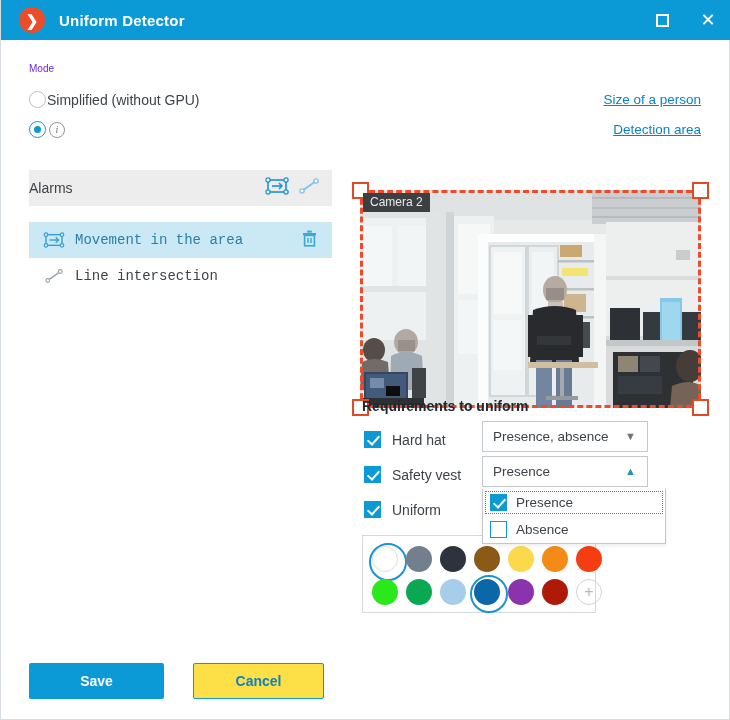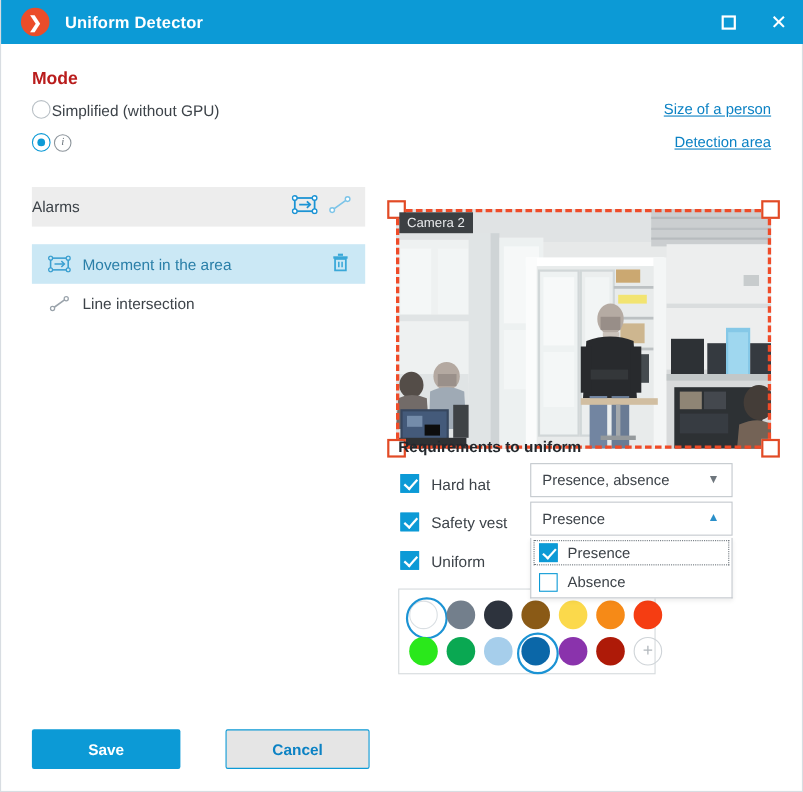--- a/index.html
+++ b/index.html
@@ -45,21 +45,21 @@
     width: 46px; height: 40px;
     display: flex; align-items: center; justify-content: center;
     color: #ffffff; cursor: default;
   }
   .maxbox { width: 13px; height: 13px; border: 2px solid #ffffff; }
   .closex { font-size: 18px; line-height: 1; font-weight: 400; }
 
   
   .mode-title {
     position: absolute; left: 28px; top: 63px;
-    font-size: 16px; font-weight: bold; color: #b91c1c;
+    font-size: 10px; font-weight: normal; color: #6d28d9;
   }
   .radio-row {
     position: absolute; left: 28px;
     display: flex; align-items: center; gap: 1px;
     font-size: 14px; color: #3d4349;
   }
   .radio-row.r1 { top: 91px; }
   .radio-row.r2 { top: 121px; }
   .radio {
     width: 17px; height: 17px; border-radius: 50%;
@@ -102,21 +102,21 @@
   }
   .head-ic { margin-left: auto; display: flex; align-items: center; gap: 9px; margin-right: 12px; }
 
   .alarm-item {
     position: absolute; left: 28px; width: 303px; height: 36px;
     display: flex; align-items: center; font-size: 14px;
   }
   .alarm-item.sel { top: 222px; background: #cbe8f5; color: #2a7fa8; }
   .alarm-item.nosel { top: 258px; background: transparent; color: #3d4349; }
   .alarm-item .ic { margin-left: 14px; display: flex; align-items: center; }
-  .alarm-item .txt { margin-left: 10px; }
+  .alarm-item .txt { margin-left: 10px; font-family: Liberation Mono, monospace; }
   .trash { margin-left: auto; margin-right: 14px; cursor: pointer; }
 
   
   .cam-wrap {
     position: absolute; left: 359px; top: 163px;
     width: 341px; height: 218px;
     overflow: visible;
     margin-top: 27px;
   }
   .cam-img {
@@ -166,21 +166,21 @@
   }
   .cbox.on { background: #0c9ad6; }
   .cbox.on::after {
     content: ""; position: absolute;
     left: 5px; top: 1px; width: 5px; height: 10px;
     border: solid #ffffff; border-width: 0 2px 2px 0;
     transform: rotate(42deg);
   }
 
   .sel-box {
-    position: absolute; left: 481px; width: 184px; height: 31px;
+    position: absolute; left: 481px; width: 166px; height: 31px;
     border: 1px solid #c3c8cd; background: #ffffff;
     display: flex; align-items: center;
     font-size: 13.5px; color: #3d4349;
     cursor: pointer;
   }
   .sel-box.s1 { top: 421px; }
   .sel-box.s2 { top: 456px; border-color: #c3c8cd; }
   .sel-box .v { margin-left: 10px; }
   .caret {
     margin-left: auto; margin-right: 11px;
@@ -237,22 +237,22 @@
     position: absolute; height: 36px;
     display: flex; align-items: center; justify-content: center;
     font-size: 14px; font-weight: bold; cursor: pointer;
     border-radius: 2px;
   }
   .btn-save {
     left: 28px; top: 663px; width: 135px;
     background: #0c9ad6; color: #ffffff;
   }
   .btn-cancel {
-    left: 204px; top: 663px; width: 131px;
-    background: #e5e5e5; color: #0c82c4;
+    left: 192px; top: 663px; width: 131px;
+    background: #fde047; color: #0c82c4;
     border: 1px solid #0c9ad6;
   }
 </style>
 </head>
 <body>
 
 <div id="app">
 
   <div class="titlebar">
     <div class="logo">❯</div>

